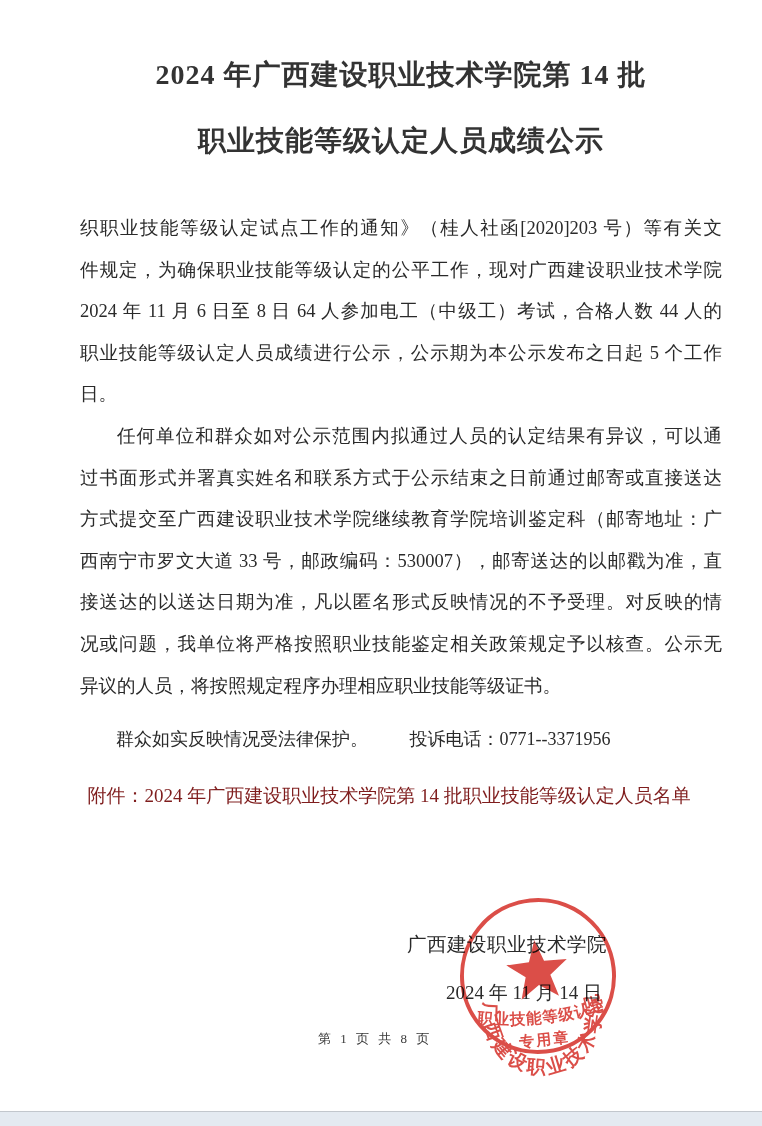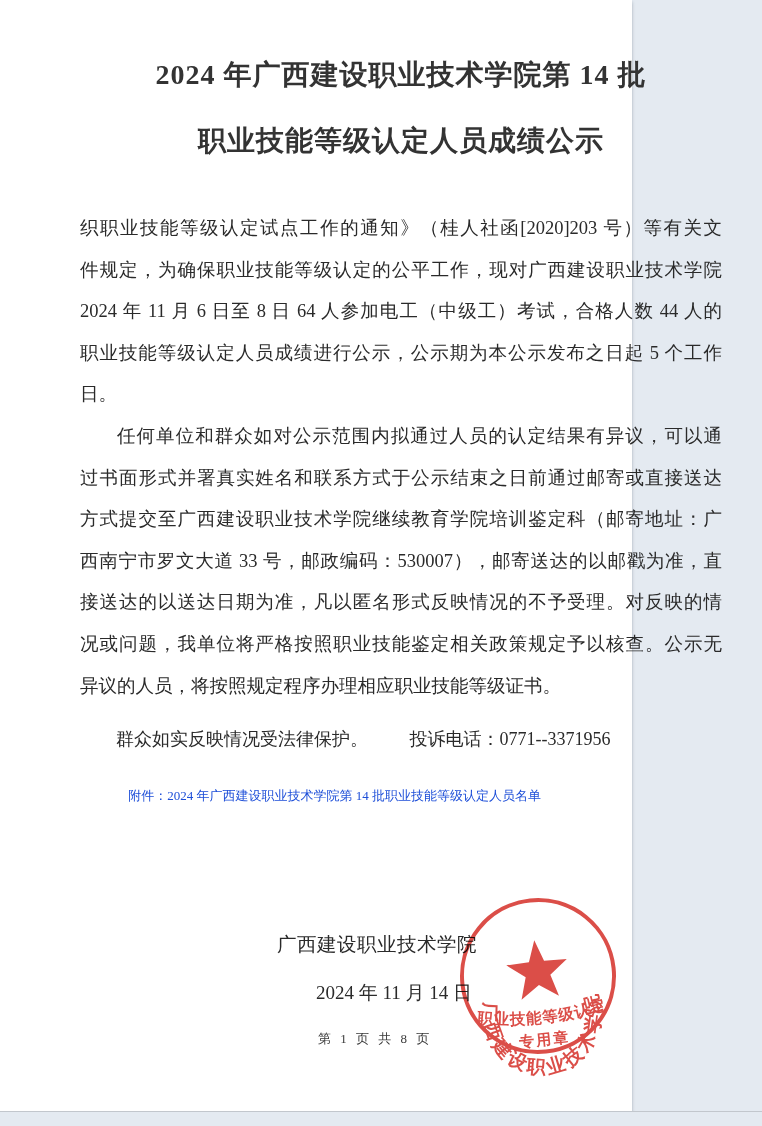--- a/index.html
+++ b/index.html
@@ -5,21 +5,21 @@
   html, body { margin: 0; padding: 0; }
   body {
     width: 762px; height: 1126px;
     background: #e4eaf1;
     font-family: "Liberation Serif", "DejaVu Serif", serif;
     position: relative;
     overflow: hidden;
   }
   .page {
     position: absolute; left: 0; top: 0;
-    width: 632px; height: 1112px;
+    width: 762px; height: 1112px;
     background: #ffffff;
     box-shadow: 0 2px 3px rgba(90,100,110,0.45);
   }
   .viewer-strip {
     position: absolute; left: 0; bottom: 0;
     width: 762px; height: 14px;
     background: #e4eaf1;
     border-top: 1px solid #c2c7cd;
   }
   .content {
@@ -52,25 +52,24 @@
   .p3-row {
     margin-top: 12px;
     font-size: 18px;
     line-height: 41.6px;
     text-indent: 2em;
     color: #2a2a2a;
   }
   .p3-gap { display: inline-block; width: 2.3em; }
   .attachment-row {
     margin-top: 14px;
-    font-size: 13px;
+    font-size: 19px;
     line-height: 41.6px;
     text-indent: 0.4em;
-    color: #1d4ed8;
-    margin-left: 43px;
+    color: #7f1d1d;
   }
   .sig-org {
     position: absolute; top: 931px; right: 155px;
     font-size: 19.5px; color: #2a2a2a; letter-spacing: 0.5px;
   }
   .sig-date {
     position: absolute; top: 980px; right: 160px;
     font-size: 19px; color: #2a2a2a;
   }
   .page-footer {

